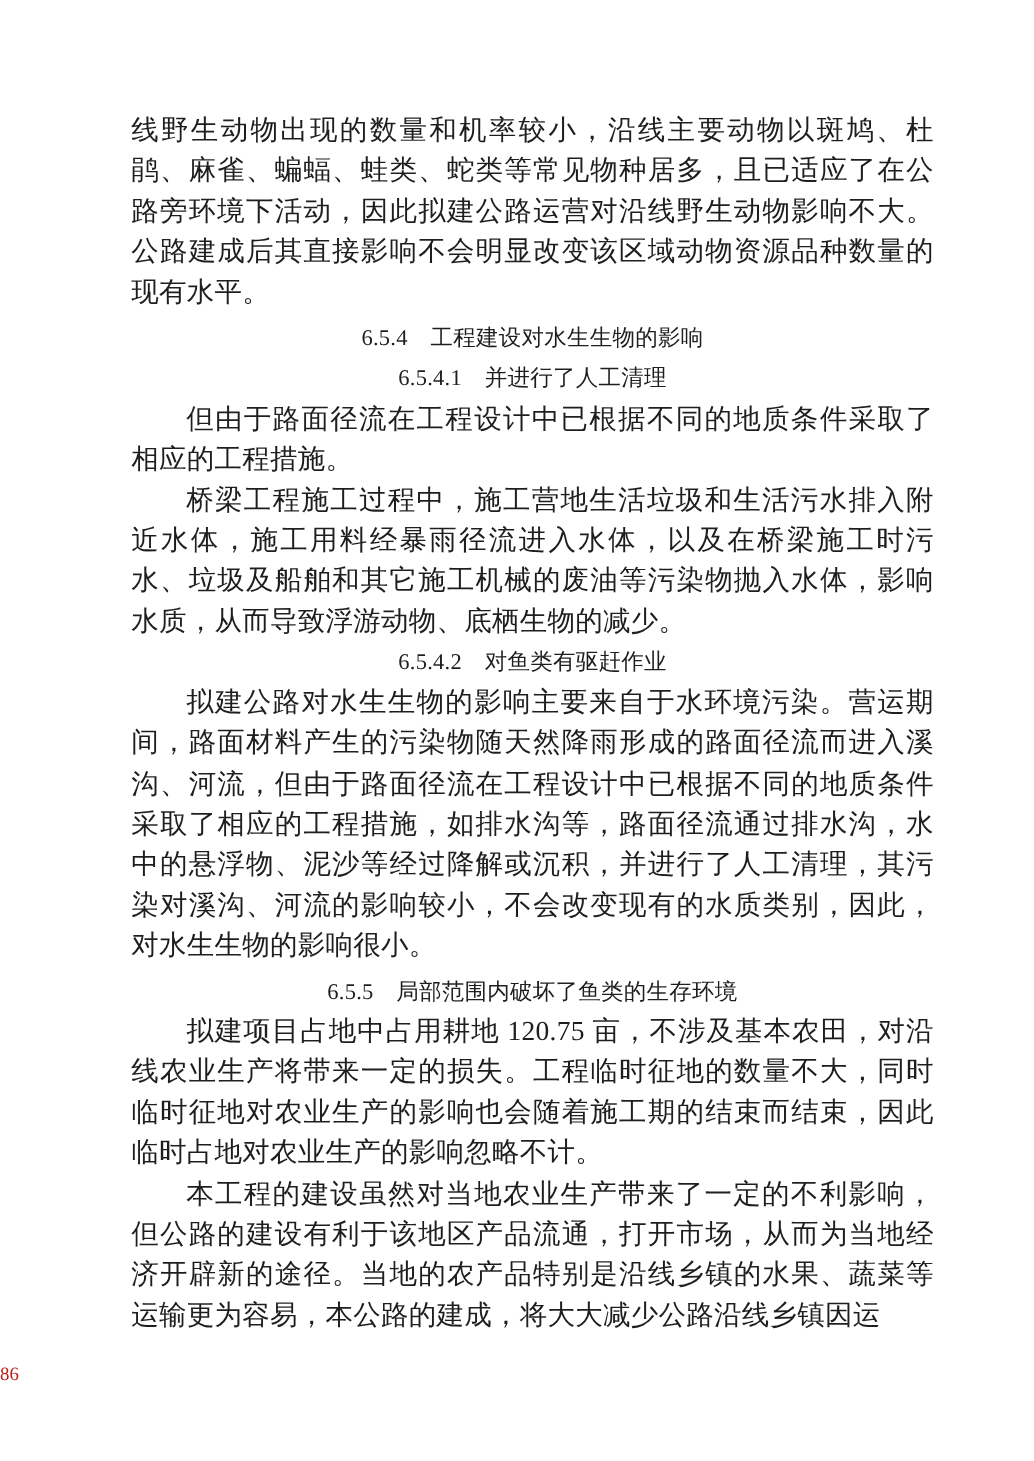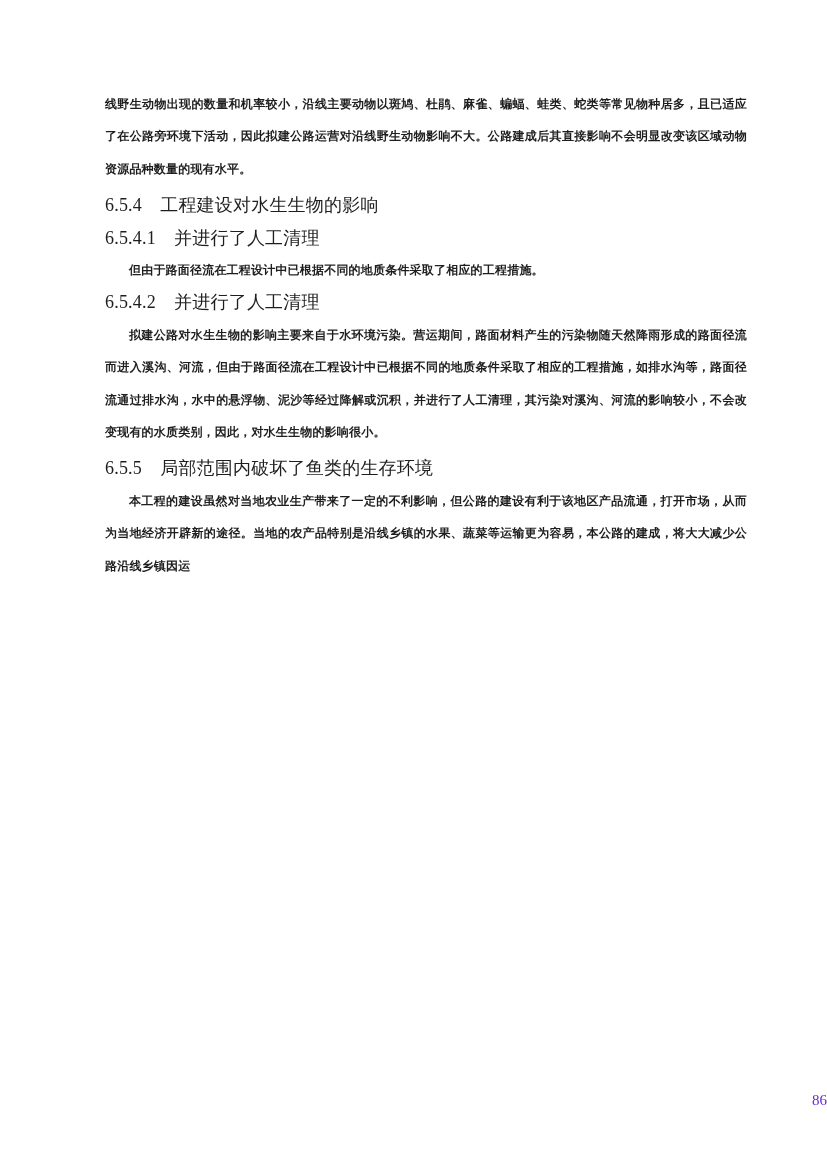--- a/index.html
+++ b/index.html
@@ -18,75 +18,76 @@
     color: #1e1e1e;
   }
   .content {
     position: absolute;
     left: 105px;
     top: 88px;
     width: 642px;
   }
   .para {
     margin: 0;
-    font-size: 12px;
+    font-size: 22px;
     line-height: 32.4px;
     text-align: justify;
     text-justify: inter-ideograph;
     letter-spacing: 0.2px;
     word-break: break-all;
-    font-weight: bold;
   }
   .para.indent {
     text-indent: 2em;
   }
   .heading {
     margin: 0;
     font-size: 18px;
     line-height: 32.4px;
     font-weight: normal;
-    text-align: left;
+    text-align: center;
     letter-spacing: 0.2px;
   }
   .heading.lv2 {
     margin-top: 4px;
   }
   .page-footer {
     position: absolute;
     left: 0;
     right: 0;
     top: 1090px;
-    text-align: right;
+    text-align: left;
     font-size: 15px;
     line-height: 20px;
-    color: #6d28d9;
+    color: #b91c1c;
   }
 </style>
 </head>
 <body>
 
 <div class="page">
   <div class="content">
 
     <p class="para">线野生动物出现的数量和机率较小，沿线主要动物以斑鸠、杜鹃、麻雀、蝙蝠、蛙类、蛇类等常见物种居多，且已适应了在公路旁环境下活动，因此拟建公路运营对沿线野生动物影响不大。公路建成后其直接影响不会明显改变该区域动物资源品种数量的现有水平。</p>
 
     <h2 class="heading lv2">6.5.4　工程建设对水生生物的影响</h2>
 
     <h3 class="heading">6.5.4.1　并进行了人工清理</h3>
 
     <p class="para indent">但由于路面径流在工程设计中已根据不同的地质条件采取了相应的工程措施。</p>
 
+    <p class="para indent">桥梁工程施工过程中，施工营地生活垃圾和生活污水排入附近水体，施工用料经暴雨径流进入水体，以及在桥梁施工时污水、垃圾及船舶和其它施工机械的废油等污染物抛入水体，影响水质，从而导致浮游动物、底栖生物的减少。</p>
 
 
-    <h3 class="heading">6.5.4.2　并进行了人工清理</h3>
+    <h3 class="heading">6.5.4.2　对鱼类有驱赶作业</h3>
 
     <p class="para indent">拟建公路对水生生物的影响主要来自于水环境污染。营运期间，路面材料产生的污染物随天然降雨形成的路面径流而进入溪沟、河流，但由于路面径流在工程设计中已根据不同的地质条件采取了相应的工程措施，如排水沟等，路面径流通过排水沟，水中的悬浮物、泥沙等经过降解或沉积，并进行了人工清理，其污染对溪沟、河流的影响较小，不会改变现有的水质类别，因此，对水生生物的影响很小。</p>
 
     <h2 class="heading lv2">6.5.5　局部范围内破坏了鱼类的生存环境</h2>
 
 
+    <p class="para indent">拟建项目占地中占用耕地 120.75 亩，不涉及基本农田，对沿线农业生产将带来一定的损失。工程临时征地的数量不大，同时临时征地对农业生产的影响也会随着施工期的结束而结束，因此临时占地对农业生产的影响忽略不计。</p>
 
     <p class="para indent">本工程的建设虽然对当地农业生产带来了一定的不利影响，但公路的建设有利于该地区产品流通，打开市场，从而为当地经济开辟新的途径。当地的农产品特别是沿线乡镇的水果、蔬菜等运输更为容易，本公路的建成，将大大减少公路沿线乡镇因运</p>
 
   </div>
 
   <div class="page-footer">86</div>
 </div>
 
 </body></html>

